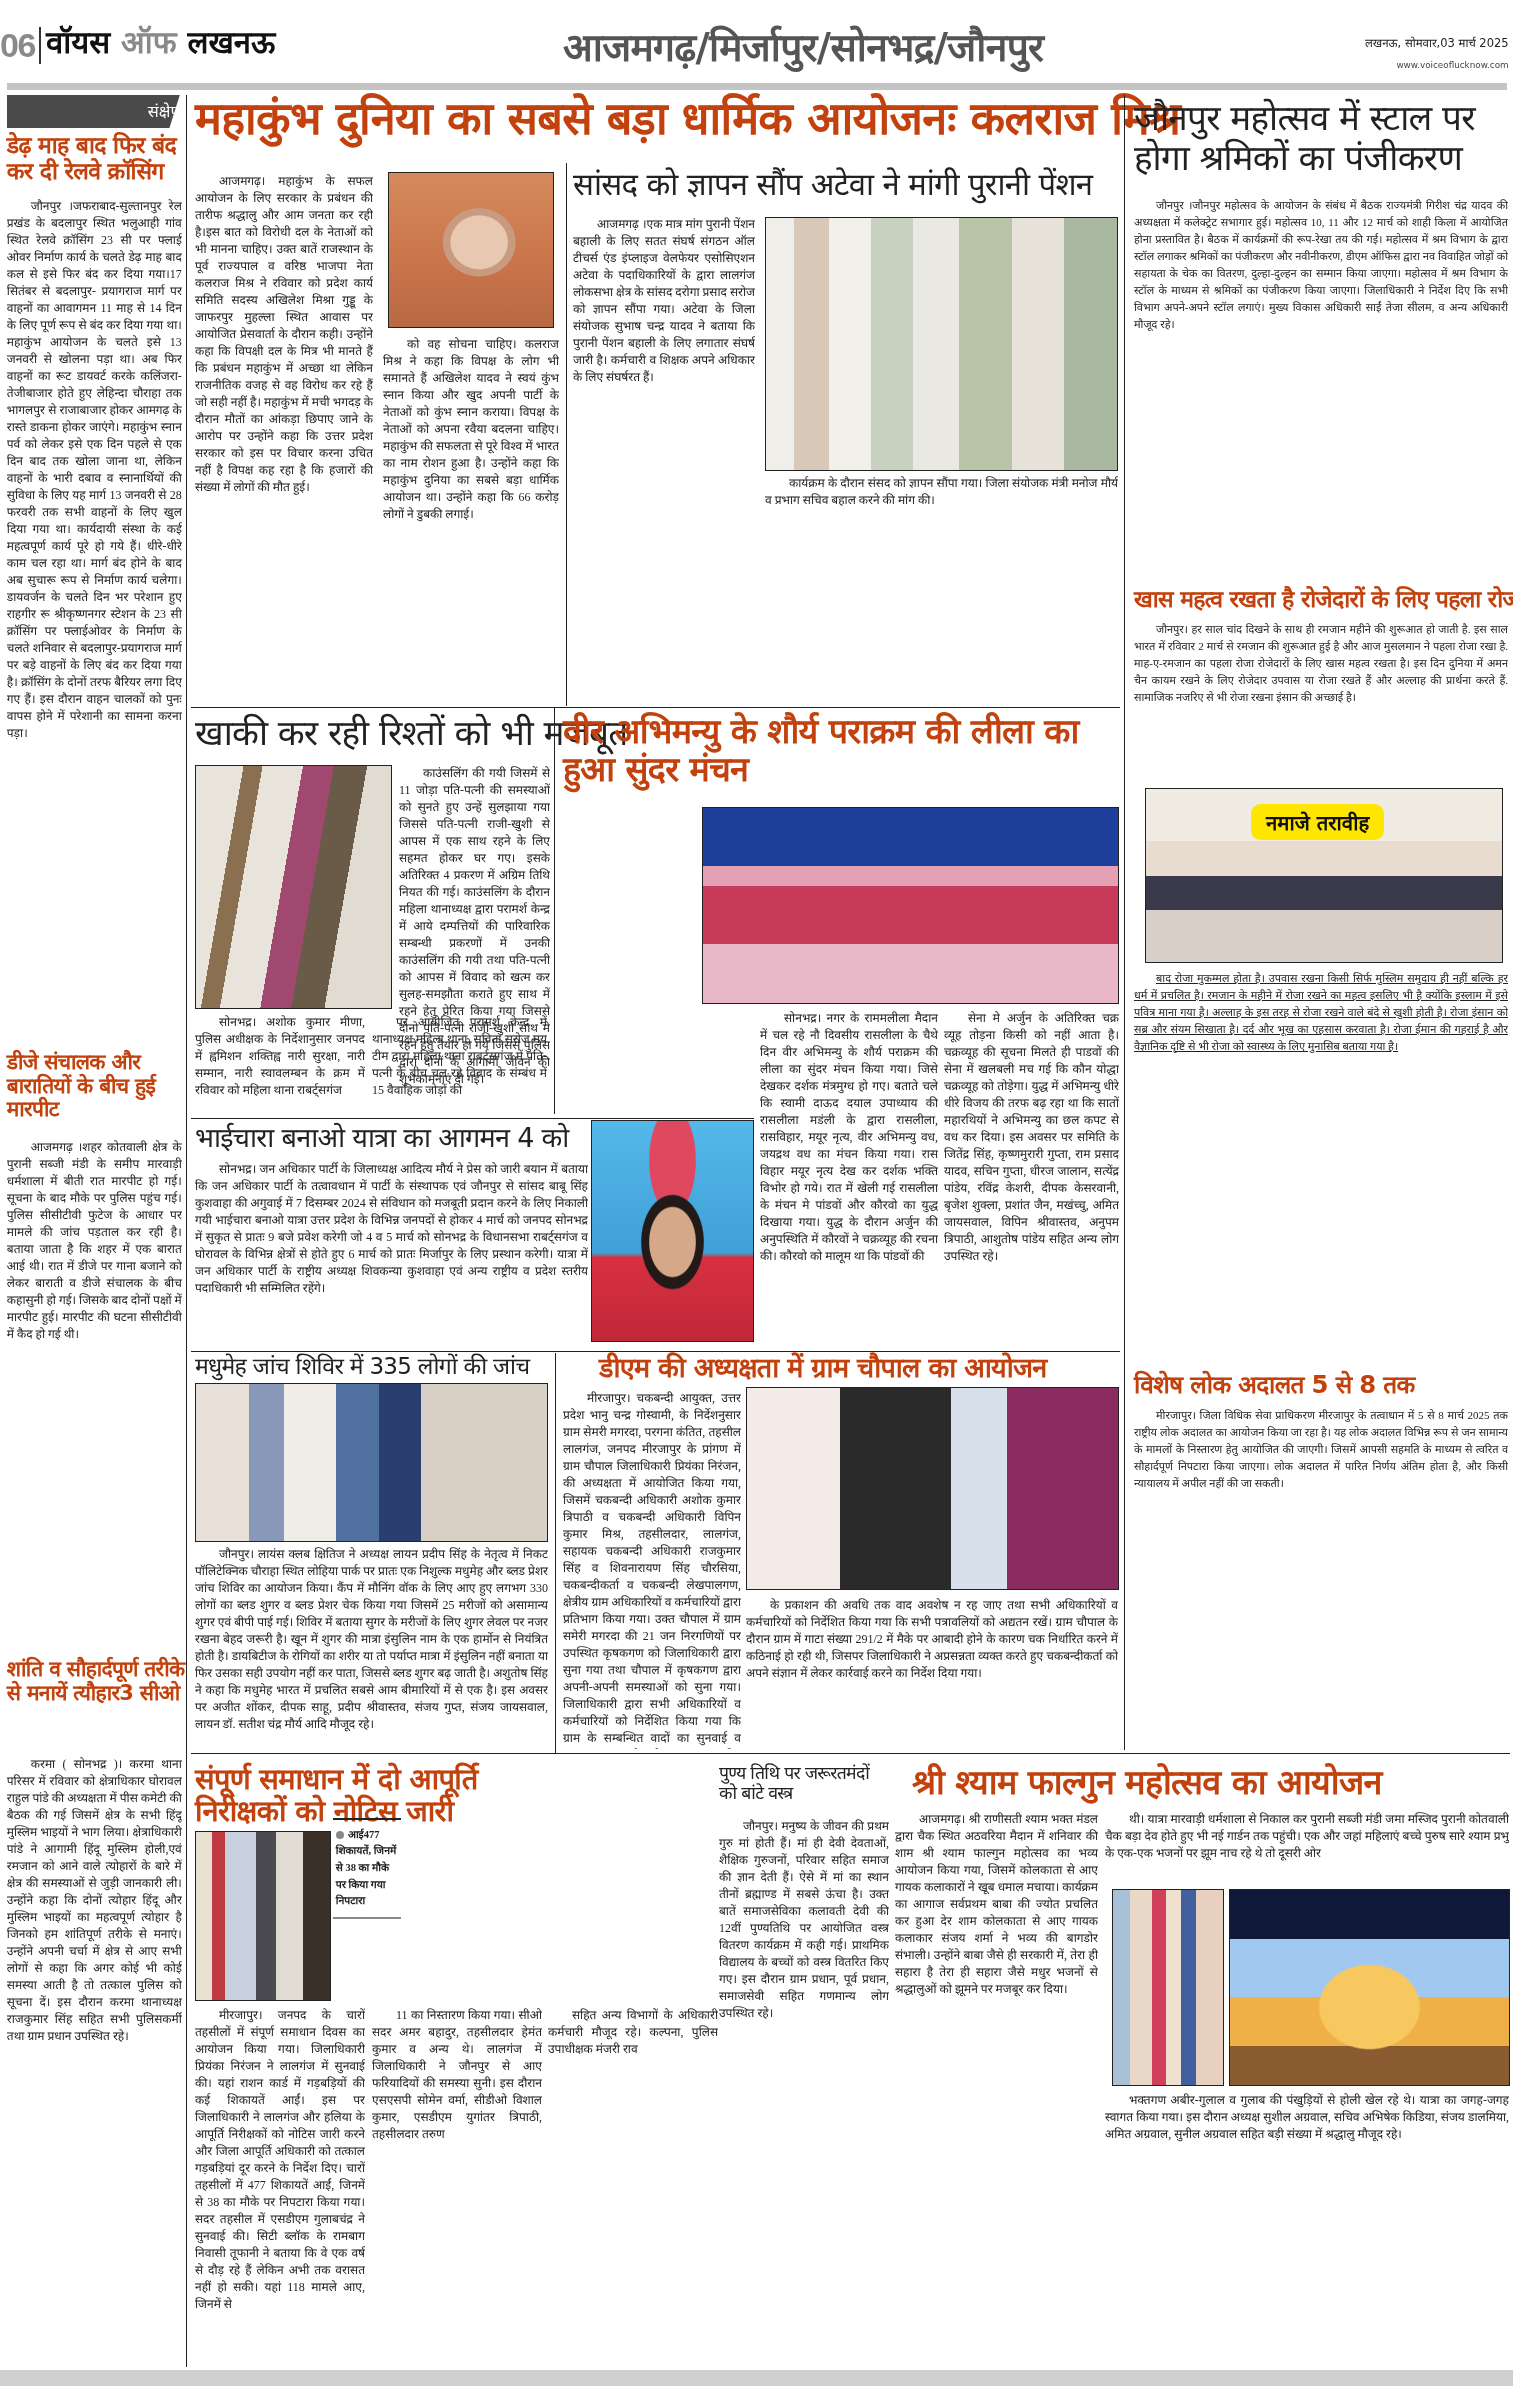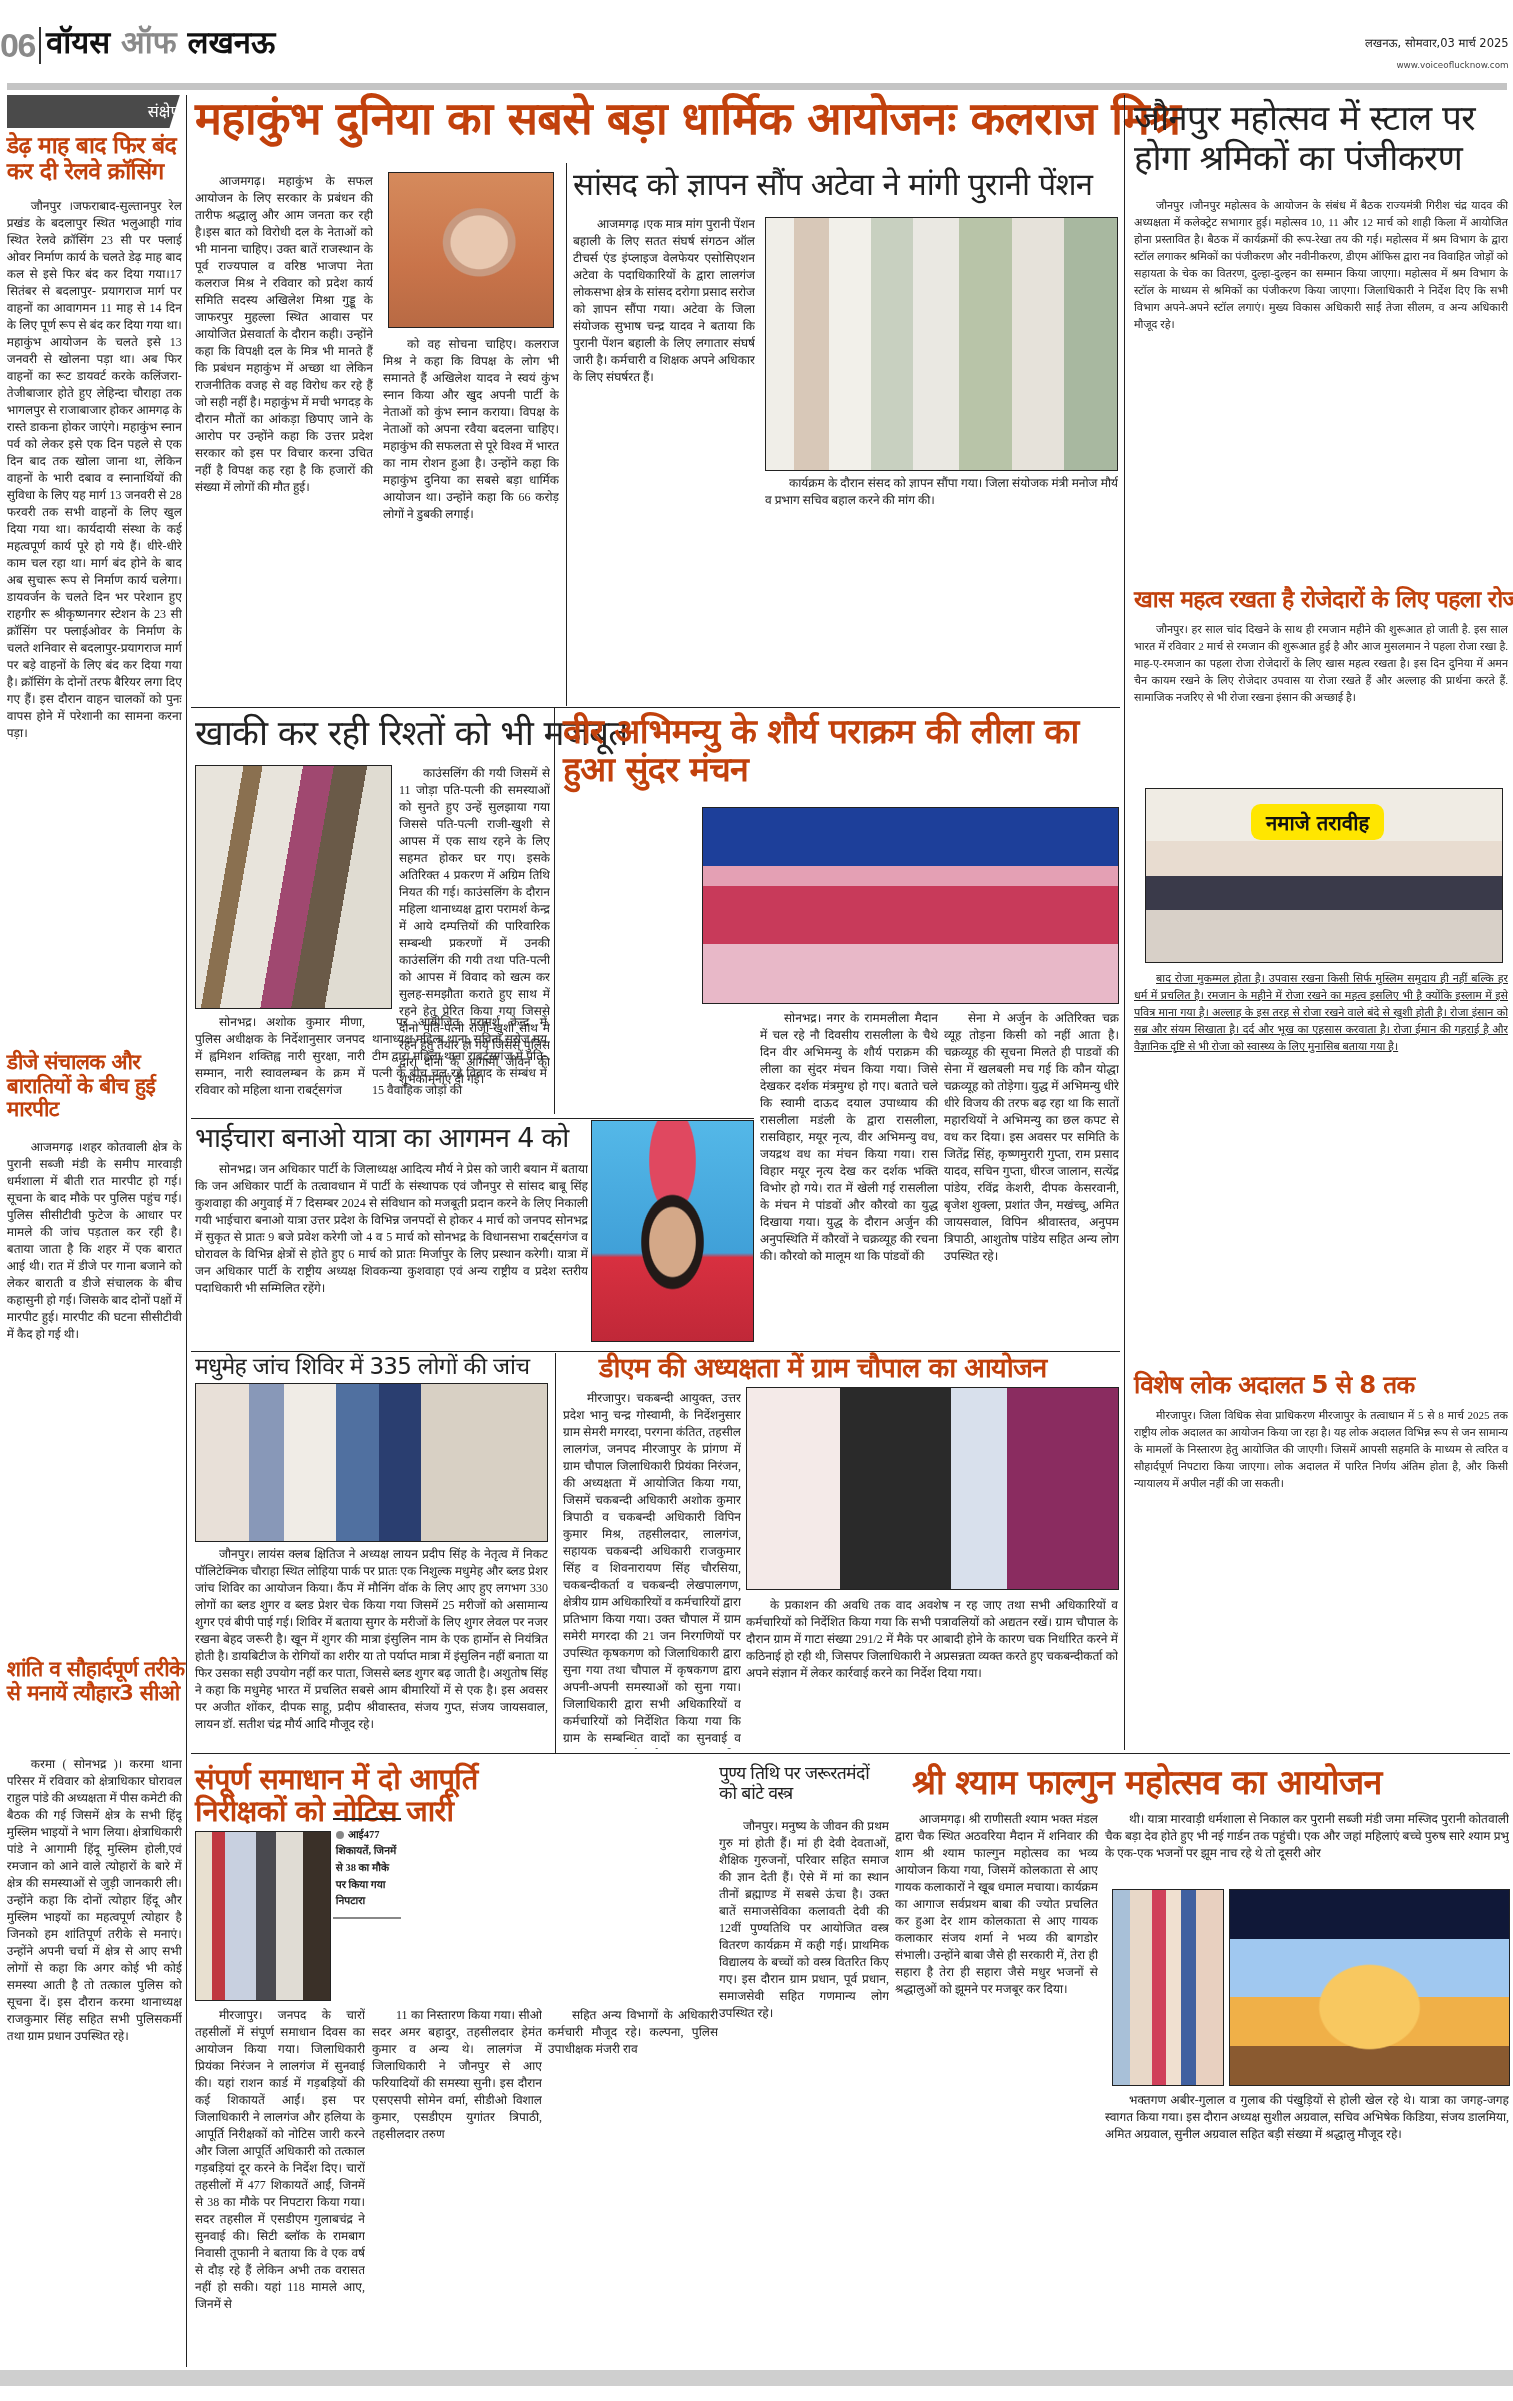--- a/index.html
+++ b/index.html
@@ -59,20 +59,21 @@
 <body>
 
 <div class="abs masthead">
   <div class="abs page-no">06</div>
   <div class="abs mast-sep"></div>
   <div class="abs paper-name">
     <span>वॉयस</span>
     <span class="mid">ऑफ</span>
     <span>लखनऊ</span>
   </div>
+  <div class="abs region-title">आजमगढ़/मिर्जापुर/सोनभद्र/जौनपुर</div>
   <div class="abs date-line">लखनऊ, सोमवार,03 मार्च 2025</div>
   <div class="abs website">www.voiceoflucknow.com</div>
 </div>
 <div class="abs mast-rule"></div>
 
 <div class="abs tag-box">संक्षेप</div>
 <div class="abs vrule" style="left:186px; top:95px; height:2272px;"></div>
 
 <div class="abs hl" style="left:6.8px; top:133px; width:178px; font-size:23px;">डेढ़ माह बाद फिर बंद कर दी रेलवे क्रॉसिंग</div>
 <div class="abs txt" style="left:6.8px; top:198px; width:175px; height:821px;">

